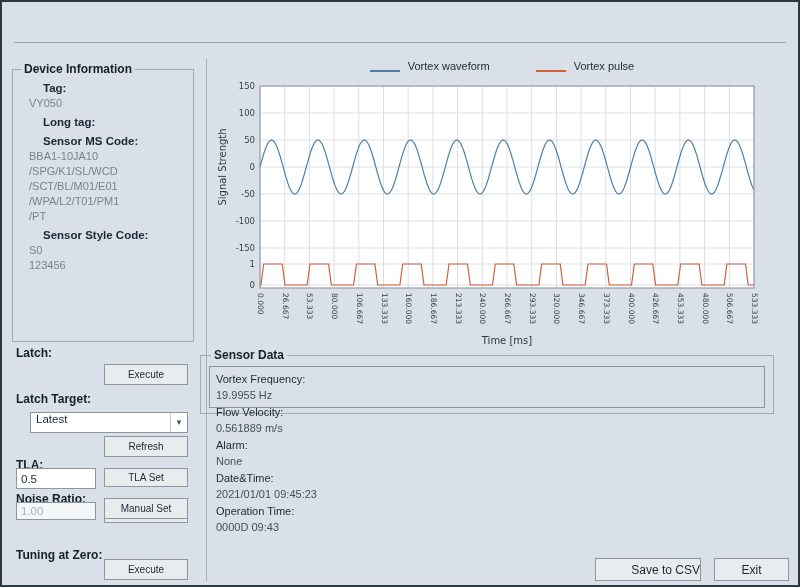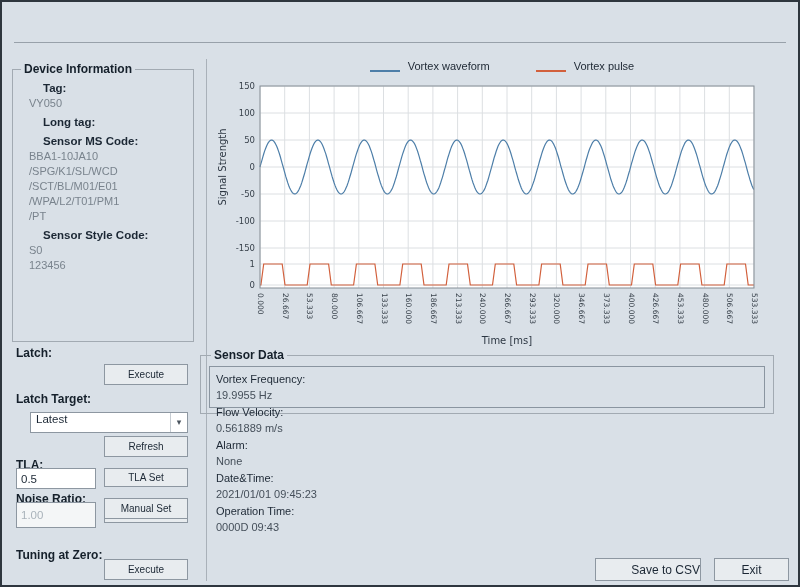--- a/index.html
+++ b/index.html
@@ -28,21 +28,21 @@
   .combo-arrow{width:17px;text-align:center;font-size:9px;color:#4a545e;border-left:1px solid #c6ccd2;line-height:19px;}
 
   .btn-latch-exec{left:102px;top:362px;width:84px;height:21px;}
   .lbl-latch{left:14px;top:344px;}
   .lbl-latch-target{left:14px;top:390px;}
   .btn-refresh{left:102px;top:434px;width:84px;height:21px;}
   .lbl-tla{left:14px;top:456px;}
   .inp-tla{left:14px;top:466px;width:80px;height:21px;}
   .btn-tla-set{left:102px;top:466px;width:84px;height:19px;}
   .lbl-noise{left:14px;top:490px;}
-  .inp-noise{left:14px;top:500px;width:80px;height:26px;}
+  .inp-noise{left:14px;top:500px;width:80px;height:18px;}
   .btn-auto-set{left:102px;top:500px;width:84px;height:21px;}
   .btn-manual-set{left:102px;top:496px;width:84px;height:21px;}
   .lbl-tuning{left:14px;top:546px;}
   .btn-tuning-exec{left:102px;top:557px;width:84px;height:21px;}
 
   .chart-wrap{position:absolute;left:212px;top:56px;width:580px;height:292px;}
   .legend-row{position:absolute;left:0;top:2px;width:576px;display:flex;justify-content:center;gap:46px;}
   .legend-item{display:flex;align-items:flex-end;gap:8px;}
   .swatch{display:inline-block;width:30px;height:2px;}
   .legend-label{font-size:11px;color:#222c38;}

